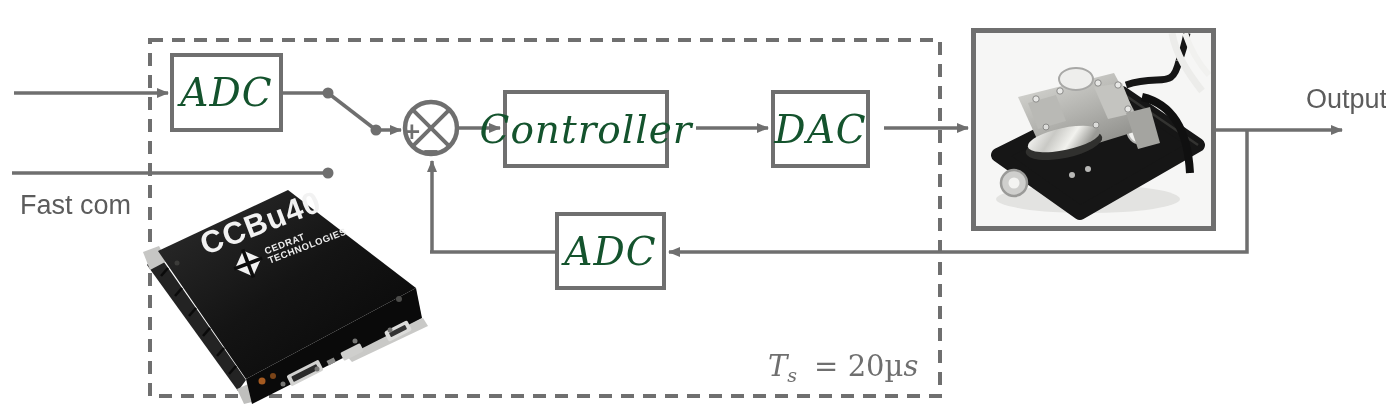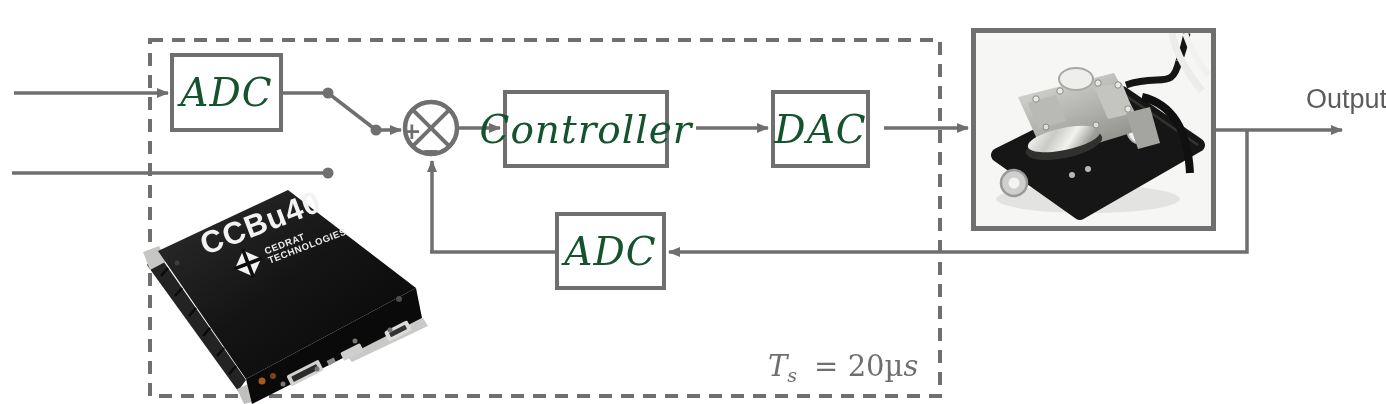--- a/index.html
+++ b/index.html
@@ -164,20 +164,21 @@
         <circle cx="355" cy="341" r="2.5" fill="#777775"></circle>
         <circle cx="390" cy="330" r="2.5" fill="#777775"></circle>
       </g>
       <circle cx="399" cy="299" r="3" fill="#4c4c4a"></circle>
       <circle cx="177" cy="263" r="2.5" fill="#3c3c3a"></circle>
     </g>
   </svg>
 
   <div class="ext-label" style="left:21px;top:13px;">
   </div>
+  <div class="ext-label" style="left:20px;top:186px;">Fast com</div>
   <div class="ext-label" style="left:1266px;top:80px;margin-left:40px;">Output</div>
 
   <div class="block" style="left:170px;top:53px;width:113px;height:79px;">
     <span class="block-text">ADC</span>
   </div>
   <div class="block" style="left:503px;top:90px;width:166px;height:78px;justify-content:center;">
     <span class="block-text">Controller</span>
   </div>
   <div class="block" style="left:771px;top:90px;width:99px;height:78px;">
     <span class="block-text">DAC</span>

